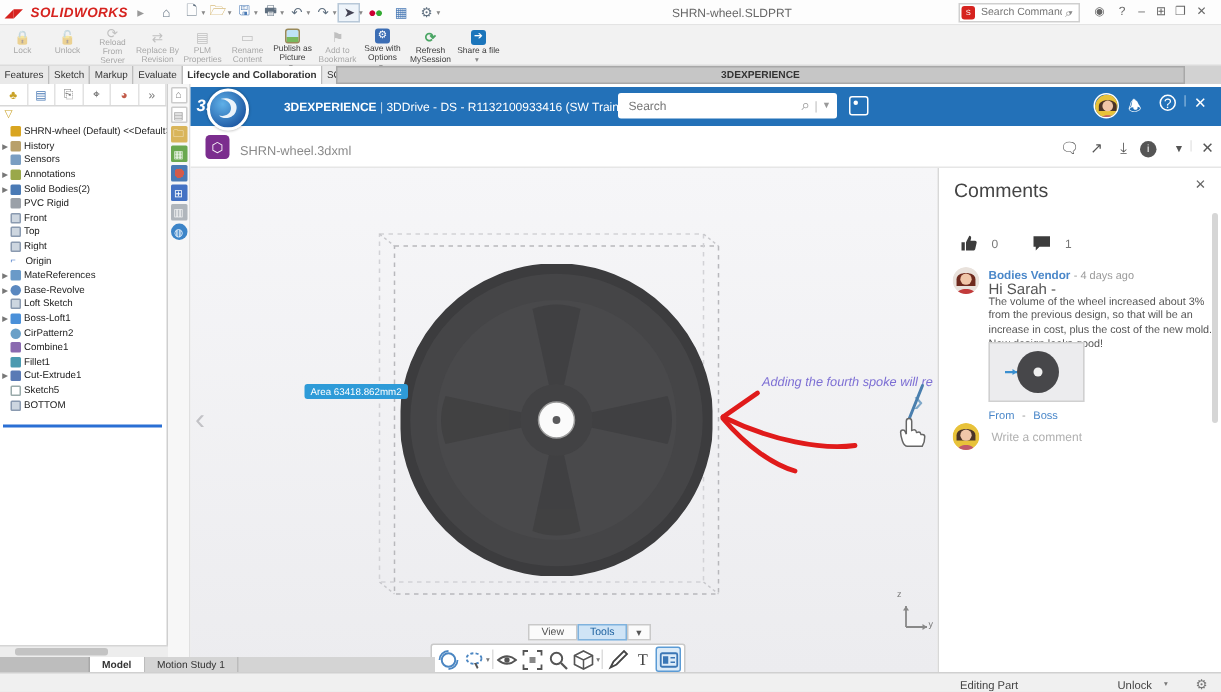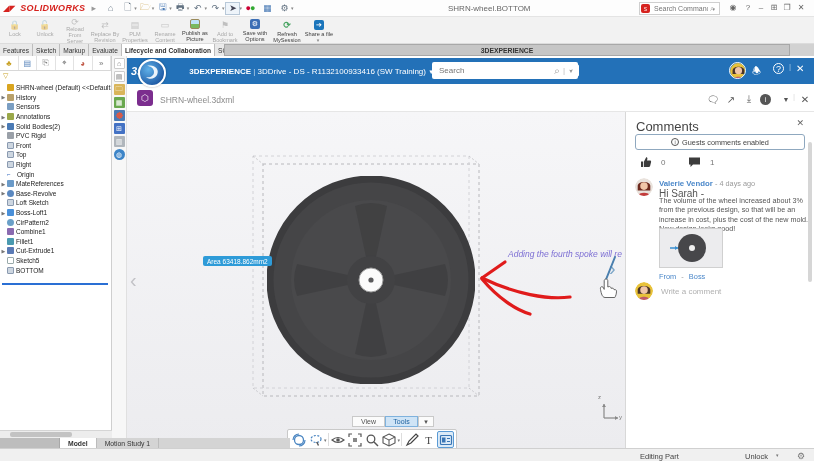--- a/index.html
+++ b/index.html
@@ -39,21 +39,21 @@
   .hscroll{position:absolute;left:0px;top:374px;width:112px;height:8px;background:#ededed;border-top:1px solid #d5d5d5;}
   .hthumb{position:absolute;left:10px;top:1px;width:62px;height:5px;background:#c3c3c3;border-radius:2px;}
   
   .strip{position:absolute;left:112px;top:56px;width:15px;height:392px;background:#f7f7f7;border-right:1px solid #e0e0e0;}
   .sico{width:11px;height:11px;margin:2px auto;border-radius:1px;display:flex;align-items:center;justify-content:center;font-size:7px;color:#fff;}
   
   .bluebar{position:absolute;left:127px;top:58px;width:687px;height:26px;background:#2371b8;display:flex;align-items:center;color:#fff;}
   .compass{position:absolute;left:138px;top:59px;width:28px;height:28px;border-radius:50%;background:radial-gradient(circle at 35% 35%,#5fb0e8,#0b3f8f);border:2px solid #fff;box-shadow:0 0 2px rgba(0,0,0,.4);z-index:5;}
   .ds-logo{margin-left:4px;font-style:italic;font-weight:bold;font-size:11px;}
   .ctx{margin-left:46px;font-size:8px;white-space:nowrap;}
-  .bsearch{position:absolute;left:412px;top:62px;width:146px;height:17px;background:#fff;border-radius:2px;display:flex;align-items:center;margin-left:20px;}
+  .bsearch{position:absolute;left:412px;top:62px;width:146px;height:17px;background:#fff;border-radius:2px;display:flex;align-items:center;}
   .bsearch input{border:none;outline:none;flex:1;font-size:8px;color:#888;margin-left:5px;background:transparent;}
   .tagico{position:absolute;left:566px;top:64px;width:13px;height:13px;border:1.4px solid #fff;border-radius:2px;transform:rotate(0deg);}
   .tagico::after{content:"";position:absolute;left:2px;top:2px;width:3px;height:3px;border-radius:50%;background:#fff;}
   
   .filebar{position:absolute;left:127px;top:84px;width:687px;height:28px;background:#fff;border-bottom:1px solid #e6e6e6;}
   .fpurple{position:absolute;left:137px;top:90px;width:16px;height:16px;background:#7b2d8e;border-radius:3px;display:flex;align-items:center;justify-content:center;color:#fff;font-size:9px;}
   .fname{position:absolute;left:160px;top:95px;font-size:8.5px;color:#8a8a8a;}
   .fico{position:absolute;top:92px;width:14px;height:14px;color:#555;font-size:10px;display:flex;align-items:center;justify-content:center;}
   
   .viewport{position:absolute;left:127px;top:112px;width:498px;height:336px;background:linear-gradient(#f6f6f8,#ececef);overflow:hidden;}
@@ -111,21 +111,21 @@
     <span class="tb-ico">↶</span>
       <span class="tb-drop">▾</span>
     <span class="tb-ico">↷</span>
       <span class="tb-drop">▾</span>
     <span class="tb-ico" style="border:1px solid #b8c8d8;background:#eef4fa;color:#445;">➤</span>
       <span class="tb-drop">▾</span>
     <span class="tb-ico" style="color:#c03;">●<span style="color:#3a3;margin-left:-1px;">●</span></span>
     <span class="tb-ico" style="color:#4a7ab5;">▦</span>
     <span class="tb-ico">⚙</span>
       <span class="tb-drop">▾</span>
-    <div class="doc-title">SHRN-wheel.BOTTOM</div>
+    <div class="doc-title">SHRN-wheel.SLDPRT</div>
     <div class="cmd-search">
       <span class="sq" style="background:#d6231f;width:9px;height:9px;font-size:5px;margin-left:1px;">S</span>
       <input readonly="" placeholder="Search Commands" style="">
       <span style="color:#999;font-size:8px;">⌕</span>
       <span class="tb-drop">▾</span>
     </div>
     <span class="abs winbtn" style="left:727px;top:3px;">◉</span>
     <span class="abs winbtn" style="left:742px;top:3px;">?</span>
     <span class="abs winbtn" style="left:755px;top:3px;">–</span>
     <span class="abs winbtn" style="left:768px;top:3px;">⊞</span>
@@ -511,24 +511,20 @@
           <path d="M20 20 l-3 -2 v4 Z" fill="#888"></path>
         </svg>
       <span class="abs" style="left:0px;top:-4px;">z</span>
       <span class="abs" style="left:21px;top:16px;">y</span>
     </div>
   </div>
 
   <div class="cpanel">
     <div class="chead">Comments</div>
     <span class="cclose">✕</span>
-    <div class="cbanner">
-      <span class="info-i">i</span>
-      <span>Guests comments enabled</span>
-    </div>
     <div class="cstat" style="left:14px;">
       <svg width="12" height="12">
           <path d="M1 5.5 h2.2 V11 H1 Z M4 11 V5.5 L6.2 1.2 c.9 0 1.4 .7 1.2 1.6 L7 4.5 h3 c.8 0 1.3 .7 1.1 1.4 l-1 4.2 c-.2 .6 -.7 .9 -1.3 .9 Z" fill="#3c3c3c"></path>
         </svg>
       <span style="margin-left:9px;">0</span>
     </div>
     <div class="cstat" style="left:62px;">
       <svg width="13" height="12">
           <path d="M1 1.5 H12 V8.5 H5 L2.5 11 V8.5 H1 Z" fill="#3c3c3c"></path>
         </svg>
@@ -537,21 +533,21 @@
 
     <div class="avatar" style="left:9px;top:66px;">
       <svg width="18" height="18" viewBox="0 0 20 20">
           <circle cx="10" cy="10" r="10" fill="#e9e2dc"></circle>
           <path d="M3 9 C3 3 17 3 17 9 L17 14 L3 14 Z" fill="#6e2a1e"></path>
           <circle cx="10" cy="9" r="4.2" fill="#f0c6a8"></circle>
           <path d="M3 20 C4 15 16 15 17 20 Z" fill="#c23b3b"></path>
         </svg>
     </div>
     <div class="abs" style="left:33px;top:67px;">
-      <span class="cauthor">Valerie Vendor</span>
+      <span class="cauthor">Bodies Vendor</span>
       <span class="ctime">- 4 days ago</span>
     </div>
     <div class="abs" style="left:33px;top:76px;font-size:10px;color:#555;">Hi Sarah -</div>
     <div class="cbody">The volume of the wheel increased about 3% from the previous design, so that will be an increase in cost, plus the cost of the new mold. New design looks good!</div>
     <div class="cthumb">
       <svg width="62" height="38">
           <circle cx="32" cy="19" r="14" fill="#47474a"></circle>
           <circle cx="32" cy="19" r="3" fill="#efefef"></circle>
           <path d="M10 19 h8" stroke="#3a8fd0" stroke-width="1.5"></path>
           <path d="M18 19 l-3 -2 v4 Z" fill="#3a8fd0"></path>

